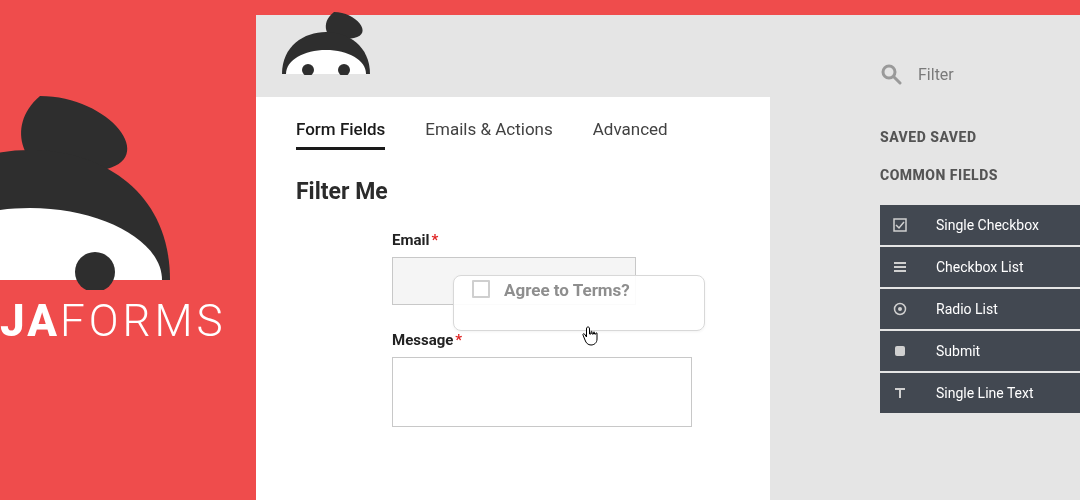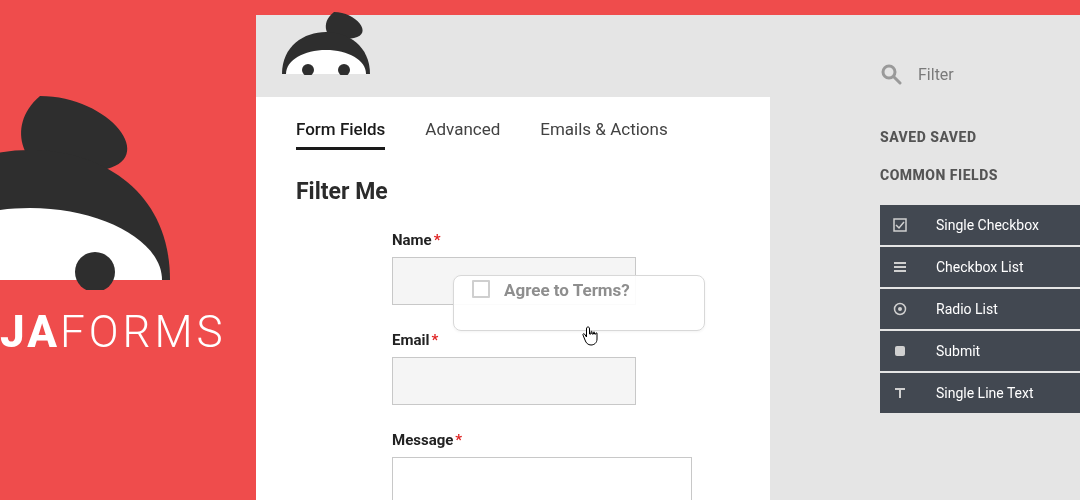--- a/index.html
+++ b/index.html
@@ -1,20 +1,20 @@
 <!DOCTYPE html>
 <html><head>
 <meta charset="utf-8">
 <style>
   * { box-sizing: border-box; margin: 0; padding: 0; }
   html, body { width: 1080px; height: 500px; overflow: hidden; font-family: -apple-system, BlinkMacSystemFont, "Segoe UI", Roboto, Helvetica, Arial, sans-serif; }
   .root { display: flex; width: 1080px; height: 500px; background: #ef4c4c; }
   .brand-col { width: 376px; height: 500px; background: #ef4c4c; position: relative; overflow: hidden; }
   .brand-logo { position: absolute; left: -140px; top: 90px; width: 340px; height: 200px; }
-  .brand-text { position: absolute; left: 0; top: 306px; color: #fff; font-size: 44px; letter-spacing: 4px; font-weight: 300; white-space: nowrap; }
+  .brand-text { position: absolute; left: 0; top: 295px; color: #fff; font-size: 44px; letter-spacing: 4px; font-weight: 300; white-space: nowrap; }
   .brand-strong { font-weight: 800; letter-spacing: 3px; }
   .work-col { flex: 1; display: flex; flex-direction: column; position: relative; }
   .topbar { height: 15px; background: #ef4c4c; }
   .work-body { flex: 1; background: #e5e5e5; display: flex; }
   .builder-col { width: 584px; background: #e5e5e5; position: relative; }
   .mini-logo { position: absolute; left: 20px; top: -5px; width: 100px; height: 65px; }
   .canvas { position: absolute; left: 0; top: 82px; width: 514px; background: #ffffff; height: 420px; padding: 22px 40px; }
   .tabs { display: flex; gap: 40px; font-size: 17px; color: #424242; margin-bottom: 28px; }
   .tab { padding-bottom: 8px; cursor: pointer; }
   .tab.active { border-bottom: 3px solid #1a1a1a; font-weight: 500; color: #1a1a1a; }
@@ -63,31 +63,25 @@
           <path d="M58 2 C80 2 98 24 78 28 L66 30 C52 33 42 14 58 2 Z" fill="#2e2e2e"></path>
           <path d="M6 64 C6 36 28 22 50 22 C72 22 94 36 94 64 Z" fill="#2e2e2e"></path>
           <path d="M10 64 C10 50 28 40 50 40 C72 40 90 50 90 64 Z" fill="#ffffff"></path>
           <circle cx="32" cy="60" r="6" fill="#2e2e2e"></circle>
           <circle cx="68" cy="60" r="6" fill="#2e2e2e"></circle>
         </svg>
 
         <div class="canvas">
           <div class="tabs">
             <div class="tab active">Form Fields</div>
+            <div class="tab">Emails &amp; Actions</div>
             <div class="tab">Advanced</div>
-            <div class="tab">Emails &amp; Actions</div>
           </div>
           <div class="form-title">Filter Me</div>
 
-          <div class="field-row">
-            <div class="field-label">
-              <span>Name</span><span class="req">*</span>
-            </div>
-            <div class="field-input"></div>
-          </div>
 
           <div class="field-row">
             <div class="field-label">
               <span>Email</span><span class="req">*</span>
             </div>
             <div class="field-input"></div>
           </div>
 
           <div class="field-row">
             <div class="field-label">

